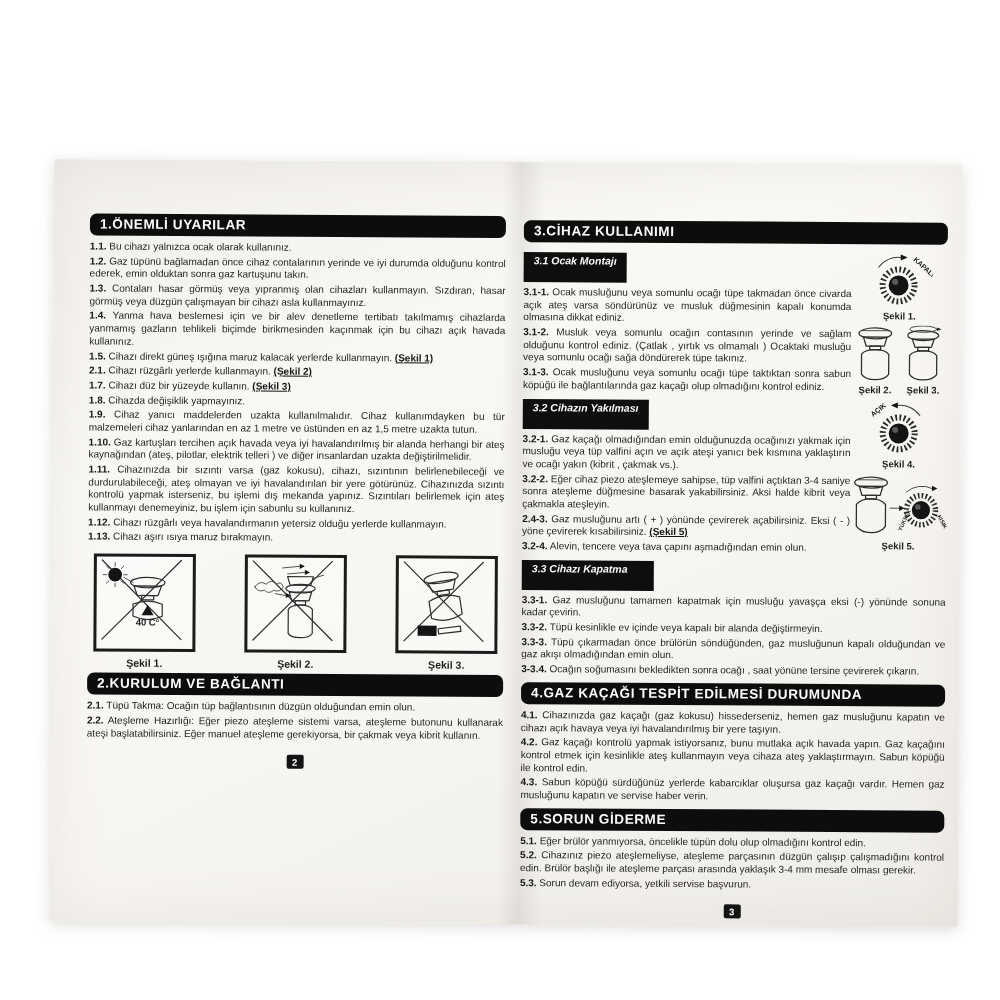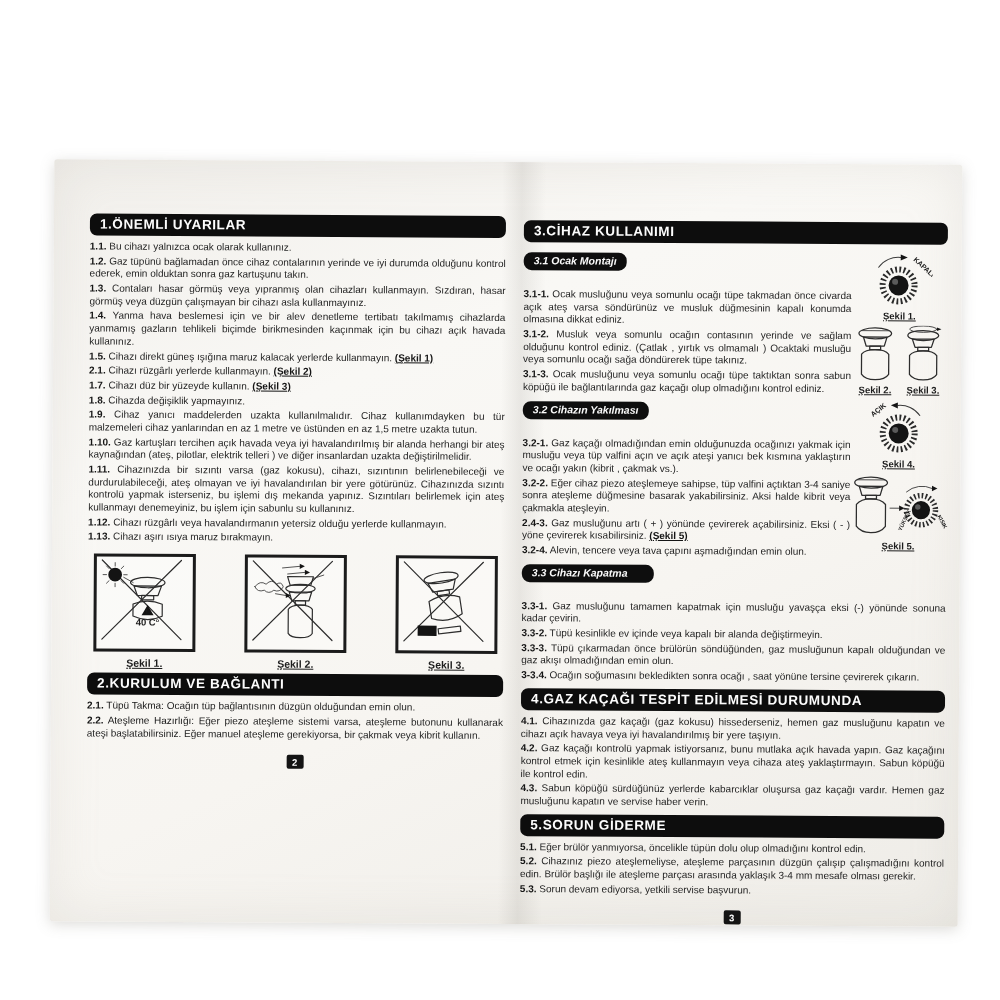--- a/index.html
+++ b/index.html
@@ -32,27 +32,27 @@
   }
   .it{
     margin:1px 0 2px;font-size:10px;line-height:1.27;text-align:justify;color:#242424;
   }
   .it .num{font-weight:700;color:#151515;}
   .it .ref{font-weight:700;color:#151515;text-decoration:underline;}
   .it .lbl{font-weight:400;color:#151515;}
   .badge{
     display:inline-block;background:#0e0e0e;color:#fbfbfb;
     font-weight:700;font-style:italic;font-size:10.5px;
-    padding:2px 10px 4px;border-radius:8px;margin:5px 0 17px;
+    padding:2px 10px 16px;border-radius:0;margin:5px 0 3px;
   }
   .badge.wide{padding-right:26px;}
   .figrow{display:flex;justify-content:space-between;padding:8px 6px 0;margin-bottom:4px;}
   .figunit{display:flex;flex-direction:column;align-items:center;}
   .figbox{width:96px;height:92px;border:3px solid #1b1b1b;background:rgba(255,255,255,0.35);}
-  .figcap{font-weight:700;font-size:10.5px;margin-top:5px;color:#1d1d1d;text-decoration:underline;}
+  .figcap{font-weight:700;font-size:10.5px;margin-top:5px;color:#1d1d1d;}
   .row{display:flex;}
   .txtcol{flex:1;min-width:0;}
   .figcol{width:96px;flex:none;display:flex;flex-direction:column;align-items:center;padding-top:2px;}
   .figcol .figunit{margin-bottom:4px;}
   .figcol .figcap{font-size:9.5px;margin-top:1px;}
   .duo{display:flex;gap:2px;}
   .pagenum{
     width:17px;height:14px;background:#141414;color:#fff;
     font-size:9.5px;font-weight:700;display:flex;align-items:center;justify-content:center;
     margin:14px auto 0;border-radius:2px;

